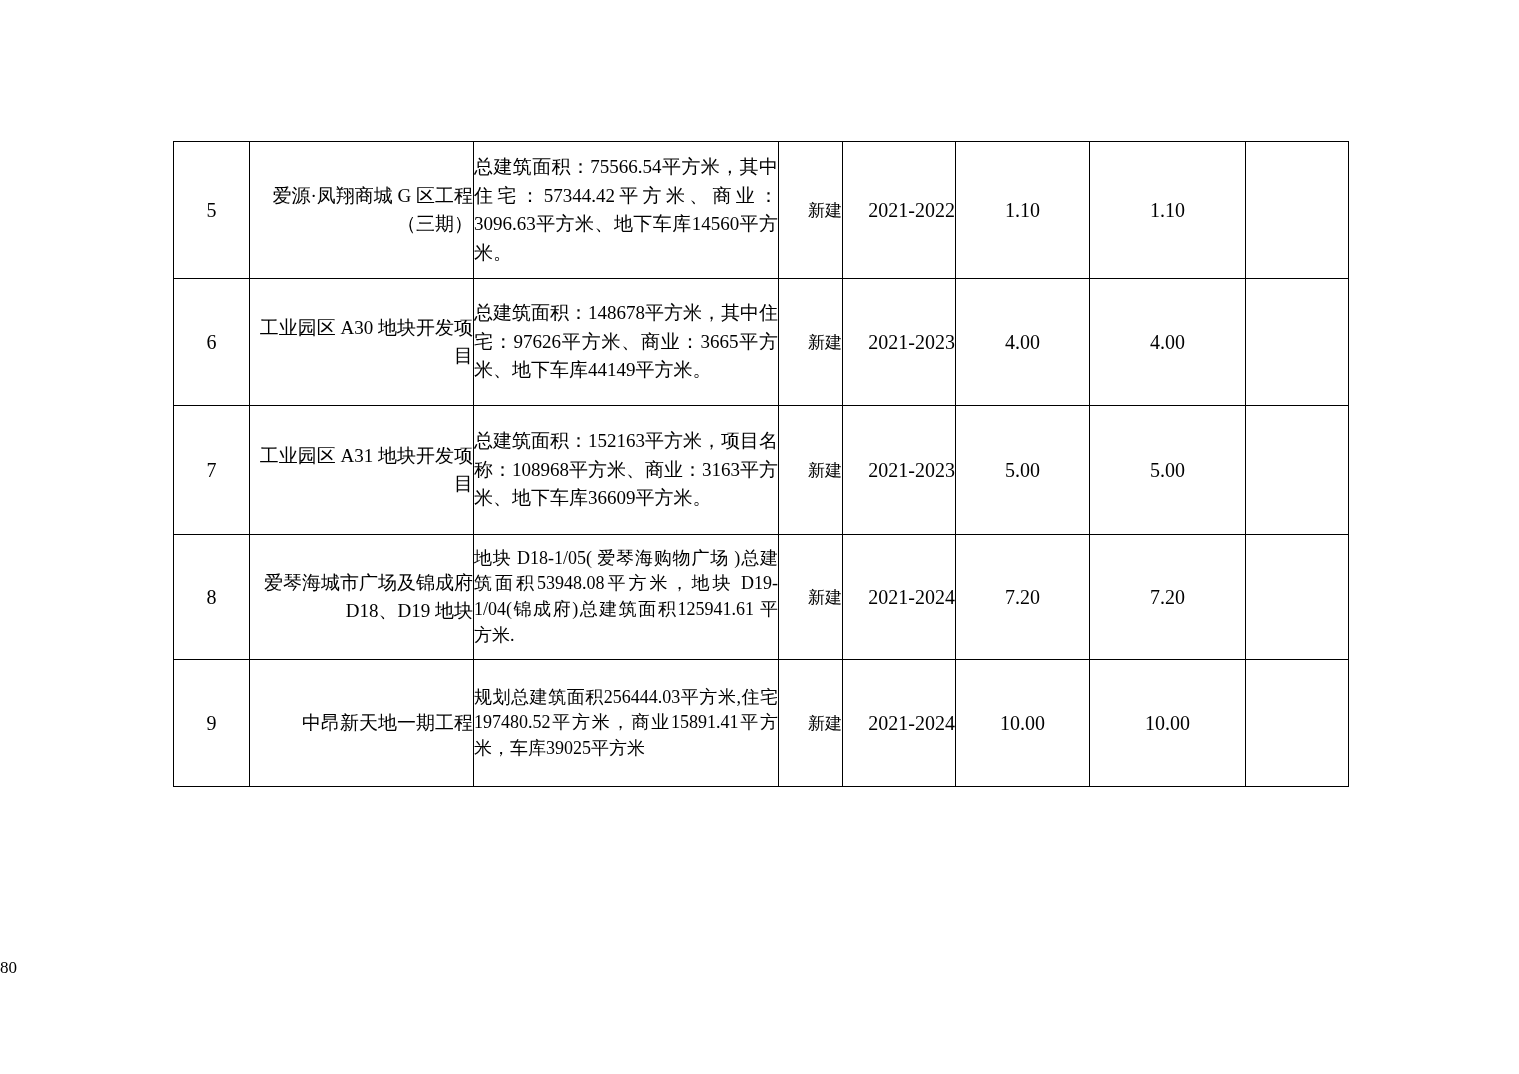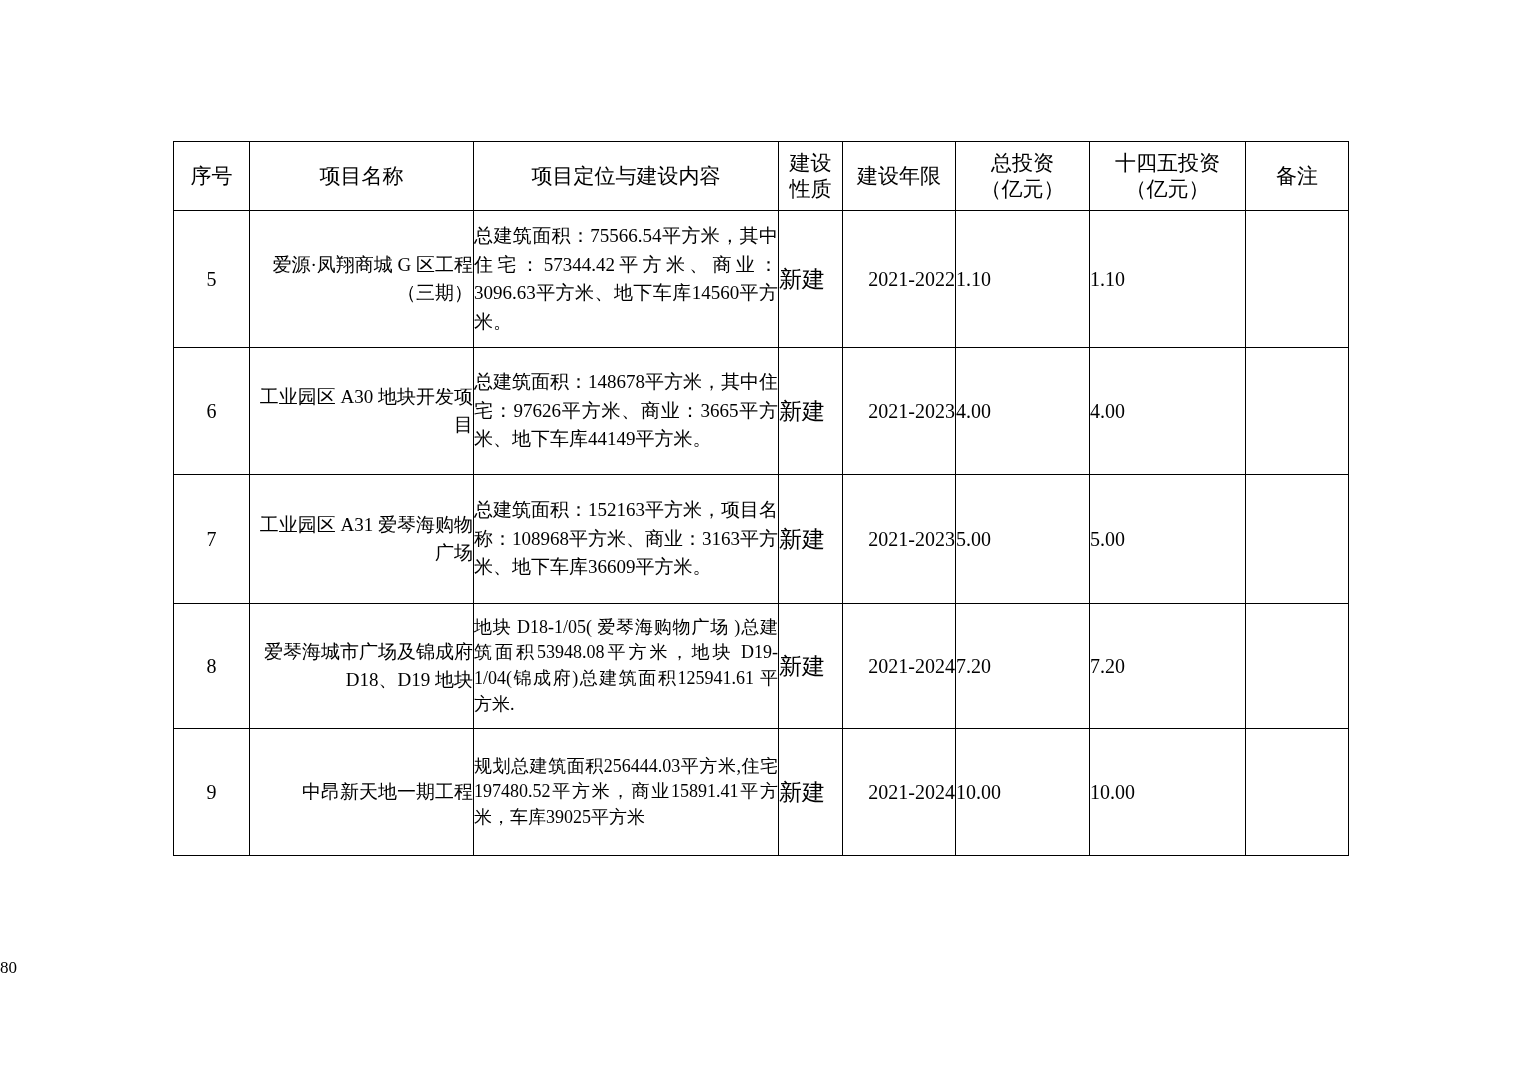--- a/index.html
+++ b/index.html
@@ -76,29 +76,29 @@
     text-align-last: left;
     font-size: 19px;
     line-height: 1.5;
     padding: 4px 6px;
   }
   td.content.tight {
     font-size: 18px;
     line-height: 1.42;
   }
   td.nature {
-    text-align: left;
-    font-size: 23px;
+    text-align: right;
+    font-size: 17px;
   }
   td.years {
     text-align: right;
     font-size: 20px;
   }
   td.money {
-    text-align: left;
+    text-align: center;
     font-size: 20px;
   }
   td.remark { }
 
   .r-first td { height: 78px; }
   .r5 td { height: 136px; }
   .r6 td { height: 126px; }
   .r7 td { height: 128px; }
   .r8 td { height: 124px; }
   .r9 td { height: 126px; }
@@ -124,39 +124,20 @@
         <col class="c-no">
         <col class="c-name">
         <col class="c-content">
         <col class="c-nature">
         <col class="c-years">
         <col class="c-total">
         <col class="c-145">
         <col class="c-remark">
       </colgroup>
       <tbody>
-        <tr class="hdr">
-          <td>序号</td>
-          <td>项目名称</td>
-          <td>项目定位与建设内容</td>
-          <td>
-            <span class="two-line">建设</span>
-            <span class="two-line">性质</span>
-          </td>
-          <td>建设年限</td>
-          <td>
-            <span class="two-line">总投资</span>
-            <span class="two-line">（亿元）</span>
-          </td>
-          <td>
-            <span class="two-line">十四五投资</span>
-            <span class="two-line">（亿元）</span>
-          </td>
-          <td>备注</td>
-        </tr>
 
 
         <tr class="r5">
           <td class="num">5</td>
           <td class="name">爱源·凤翔商城 G 区工程（三期）</td>
           <td class="content">总建筑面积：75566.54平方米，其中住宅：57344.42平方米、商业：3096.63平方米、地下车库14560平方米。</td>
           <td class="nature">新建</td>
           <td class="years">2021-2022</td>
           <td class="money">1.10</td>
           <td class="money">1.10</td>
@@ -169,21 +150,21 @@
           <td class="content">总建筑面积：148678平方米，其中住宅：97626平方米、商业：3665平方米、地下车库44149平方米。</td>
           <td class="nature">新建</td>
           <td class="years">2021-2023</td>
           <td class="money">4.00</td>
           <td class="money">4.00</td>
           <td class="remark"></td>
         </tr>
 
         <tr class="r7">
           <td class="num">7</td>
-          <td class="name">工业园区 A31 爱琴海购物广场</td>
+          <td class="name">工业园区 A31 地块开发项目</td>
           <td class="content">总建筑面积：152163平方米，项目名称：108968平方米、商业：3163平方米、地下车库36609平方米。</td>
           <td class="nature">新建</td>
           <td class="years">2021-2023</td>
           <td class="money">5.00</td>
           <td class="money">5.00</td>
           <td class="remark"></td>
         </tr>
 
         <tr class="r8">
           <td class="num">8</td>

